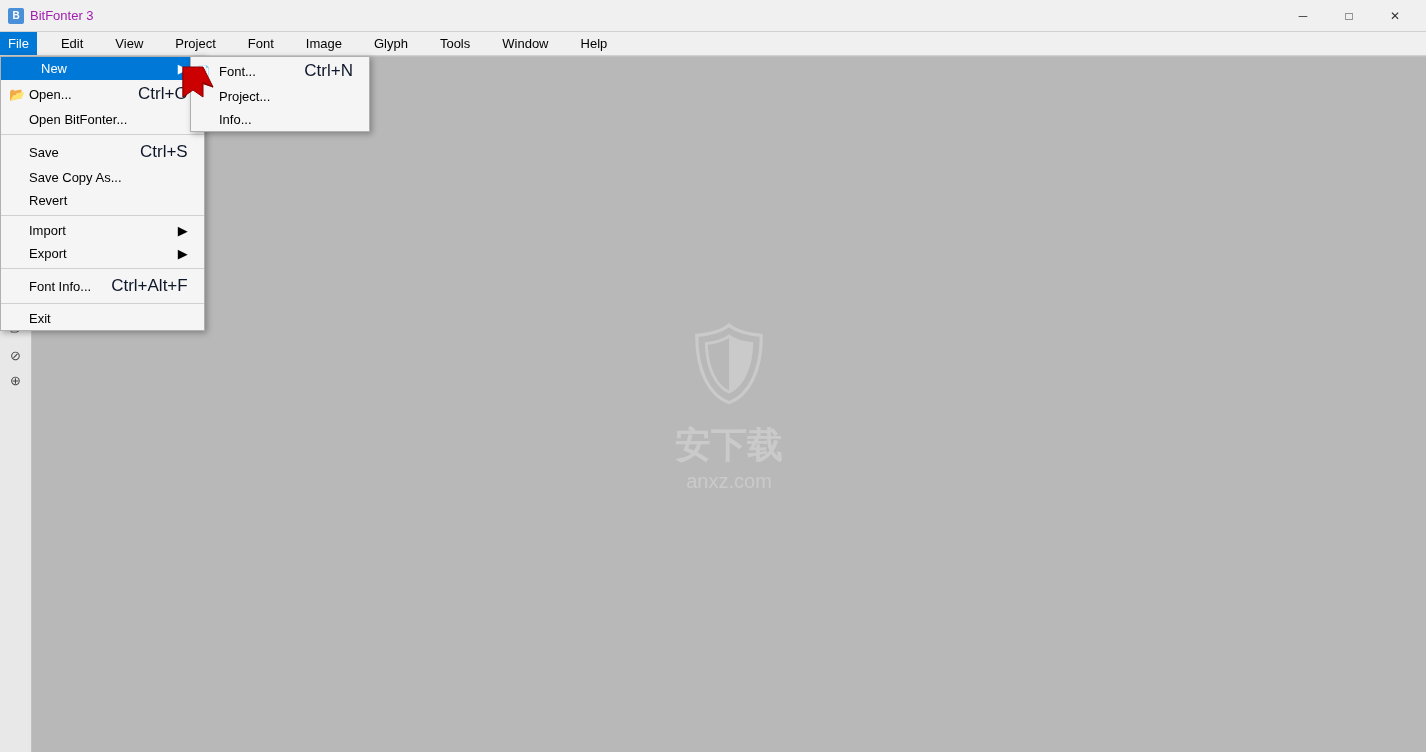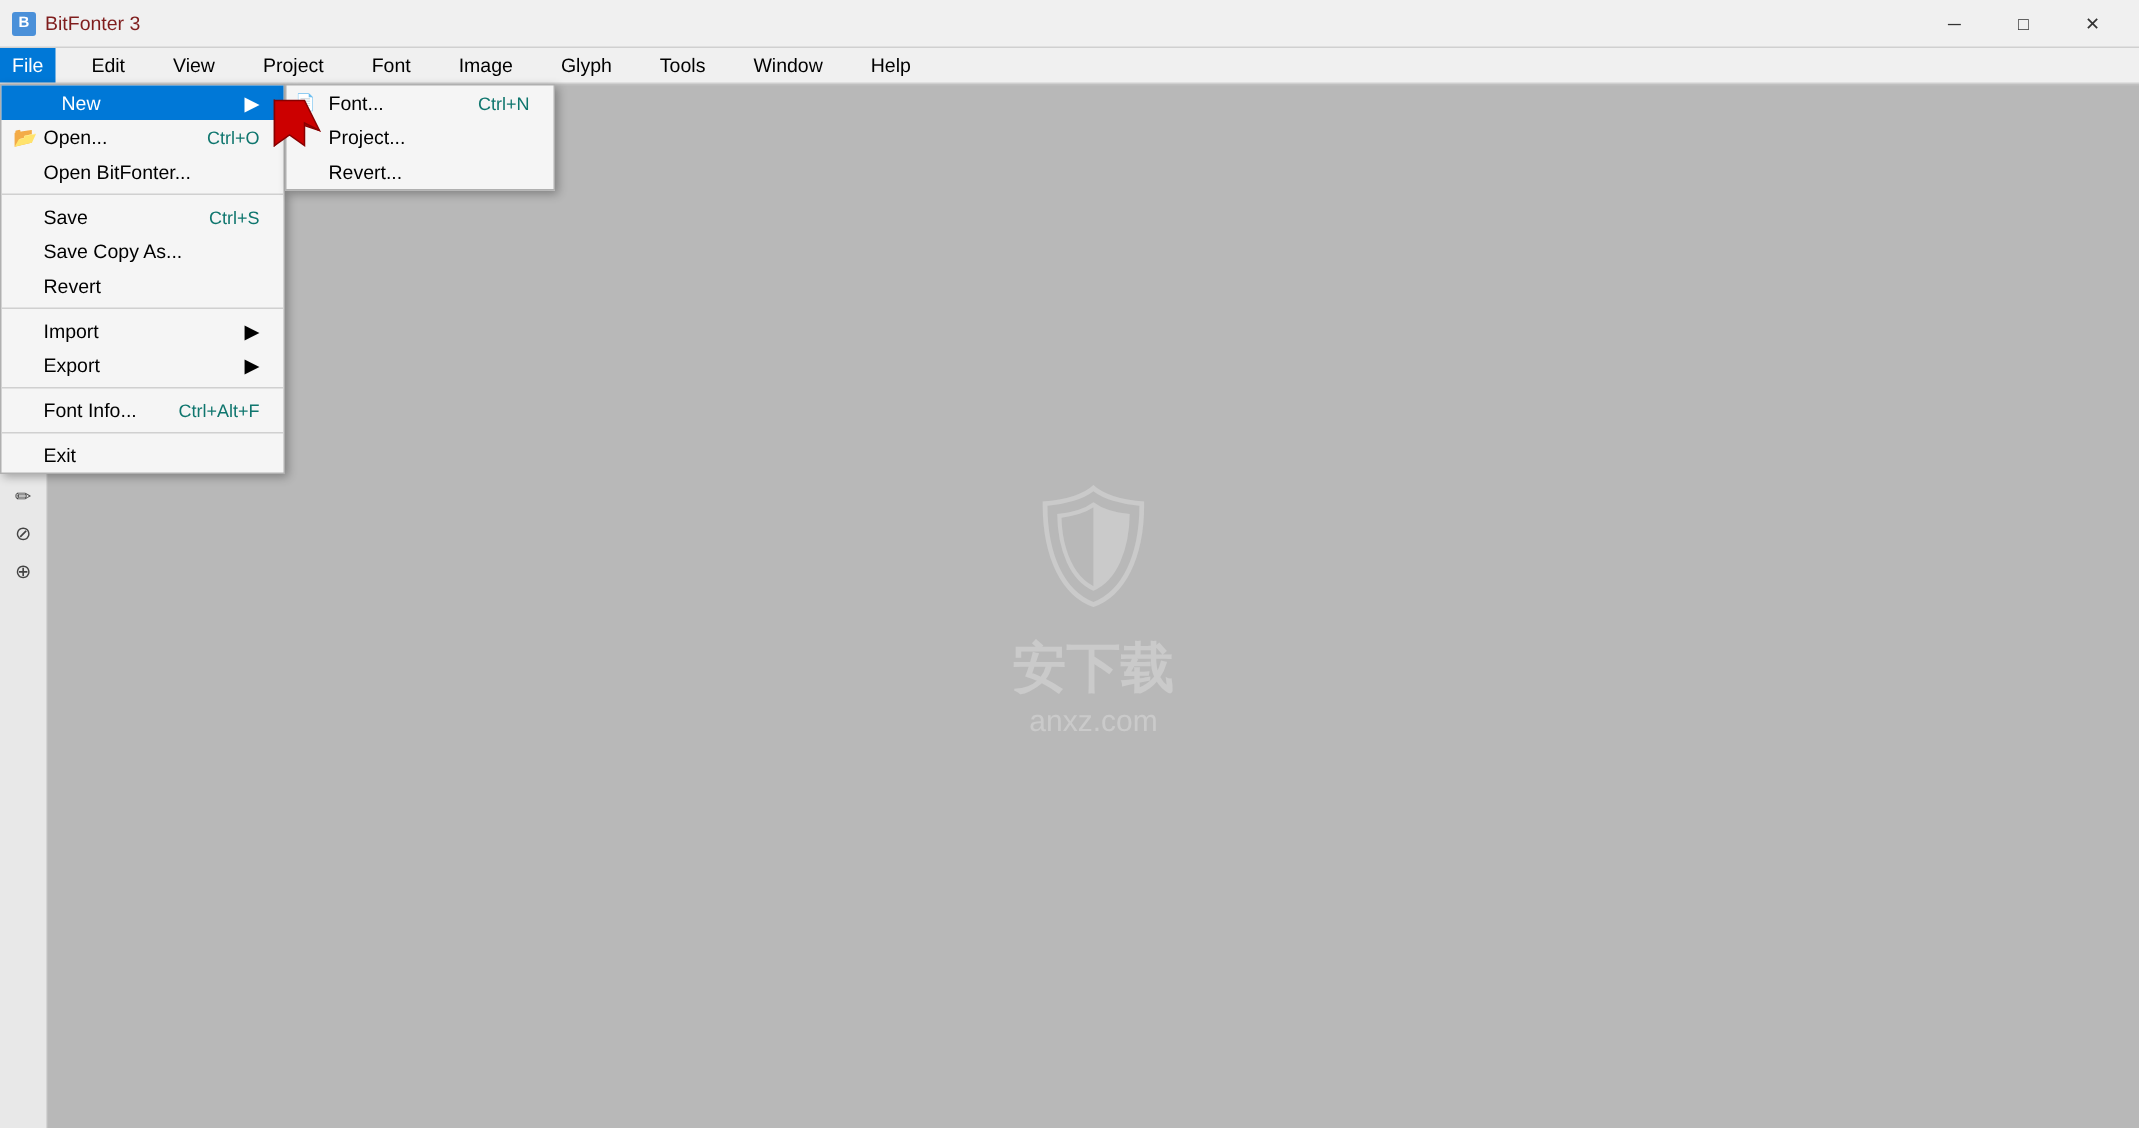--- a/index.html
+++ b/index.html
@@ -35,21 +35,21 @@
       border-radius: 2px;
       display: flex;
       align-items: center;
       justify-content: center;
       color: white;
       font-size: 10px;
       font-weight: bold;
     }
     .title-bar-text {
       font-size: 13px;
-      color: #7f1d1d;
+      color: #a21caf;
     }
     .title-bar-controls {
       display: flex;
       gap: 0;
     }
     .title-btn {
       width: 46px;
       height: 32px;
       display: flex;
       align-items: center;
@@ -111,22 +111,22 @@
       background: #0078d7;
       color: white;
     }
     .dropdown-separator {
       height: 1px;
       background: #d0d0d0;
       margin: 3px 0;
     }
     .shortcut {
       margin-left: 20px;
-      color: #0f766e;
-      font-size: 12px;
+      color: #0f172a;
+      font-size: 17px;
       text-align: center;
     }
     .submenu-arrow {
       margin-left: 8px;
     }
 
     
     .file-dropdown {
       top: 56px;
       left: 0;
@@ -332,21 +332,21 @@
 <div class="new-submenu" style="top:56px; left:190px;">
   <div class="dropdown-item" style="padding-left:28px;">
     <span style="position:absolute;left:6px; font-size:11px;">📄</span>
     <span>Font...</span>
     <span class="shortcut">Ctrl+N</span>
   </div>
   <div class="dropdown-item">
     <span>Project...</span>
   </div>
   <div class="dropdown-item">
-    <span>Revert...</span>
+    <span>Info...</span>
   </div>
 </div>
 
 <div class="red-arrow">
   <svg width="55" height="40" viewBox="0 0 55 40">
     <polygon points="5,5 5,35 20,20 35,25 15,12" fill="#cc0000" stroke="#880000" stroke-width="1"></polygon>
     <polygon points="5,5 25,5 35,25 25,20 25,35 15,28 5,35" fill="#cc0000" stroke="#880000" stroke-width="1"></polygon>
 
   </svg>
 </div>

